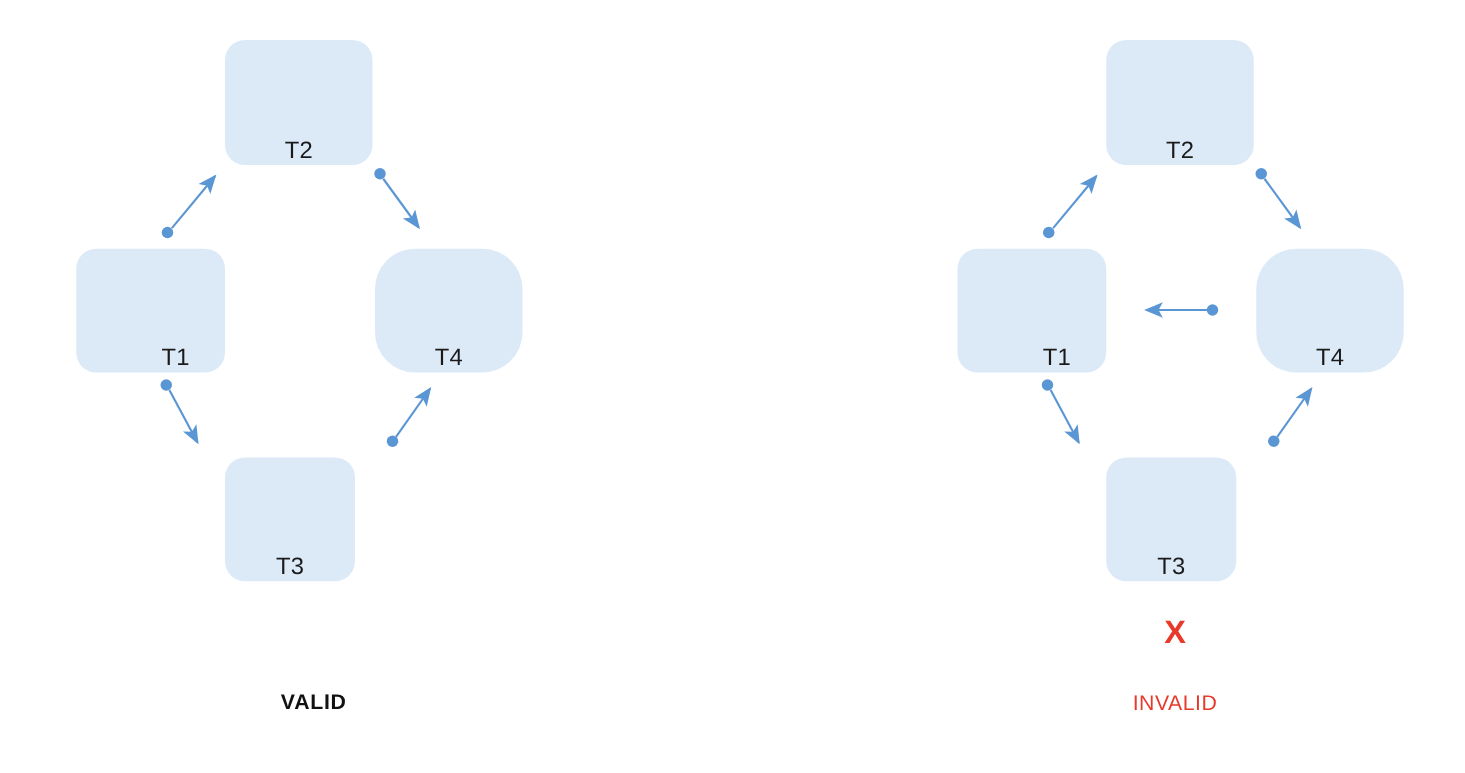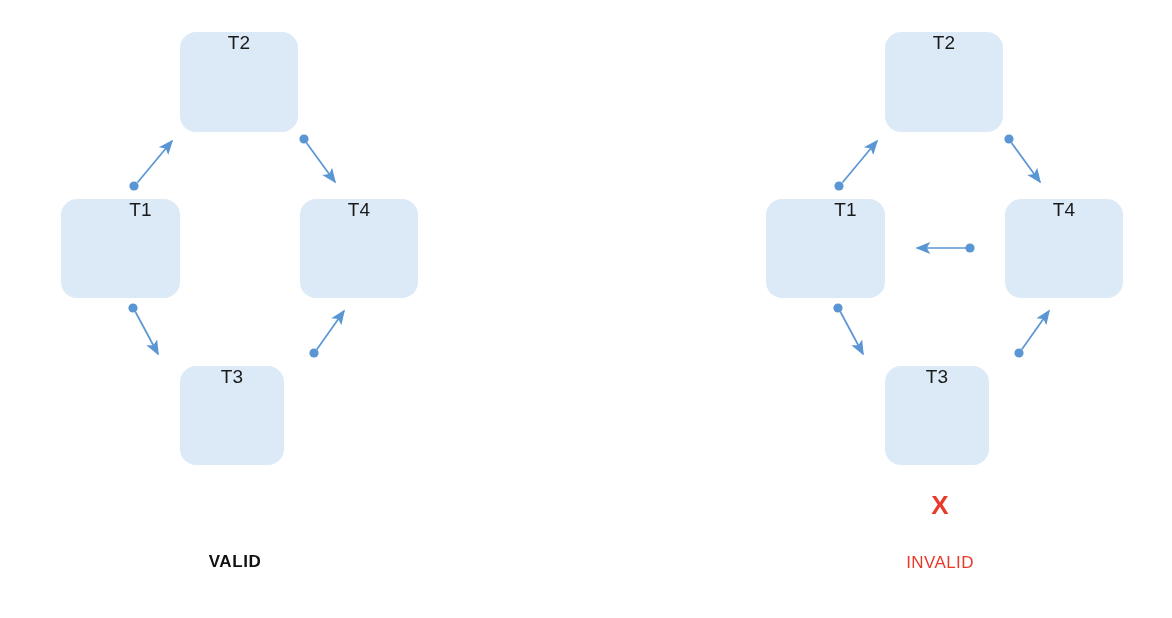--- a/index.html
+++ b/index.html
@@ -31,33 +31,33 @@
   }
   .diagram.valid   { left: 0px; }
   .diagram.invalid { left: 705px; }
 
   .node {
     position: absolute;
     box-sizing: border-box;
     background: #dceaf8;
     border-radius: 16px;
     display: flex;
-    align-items: flex-start;
+    align-items: flex-end;
     justify-content: center;
     color: #1a1a1a;
     font-size: 19px;
     font-weight: 400;
     letter-spacing: 0.2px;
     font-family: "Liberation Sans", sans-serif;
   }
 
   
   .node.n-t2 { left: 180px; top: 32px;  width: 118px; height: 100px; }
   .node.n-t1 { left:  61px; top: 199px; width: 119px; height: 99px; padding-left: 40px;  }
-  .node.n-t4 { left: 300px; top: 199px; width: 118px; height: 99px;  }
+  .node.n-t4 { left: 300px; top: 199px; width: 118px; height: 99px; border-radius: 32px;  }
   .node.n-t3 { left: 180px; top: 366px; width: 104px; height: 99px;  }
 
   .edges {
     position: absolute;
     left: 0; top: 0;
     width: 470px;
     height: 618px;
     overflow: visible;
     pointer-events: none;
   }
@@ -67,20 +67,21 @@
     width: 470px;
     text-align: center;
     font-family: "Liberation Sans", sans-serif;
   }
   .caption.valid-caption {
     top: 552px;
     font-size: 17px;
     font-weight: 700;
     letter-spacing: 0.6px;
     color: #111111;
+    padding-left: 16px;
   }
   .caption.invalid-caption {
     top: 553px;
     font-size: 17px;
     font-weight: 400;
     letter-spacing: 0.4px;
     color: #e8392b;
   }
   .x-mark {
     position: absolute;

